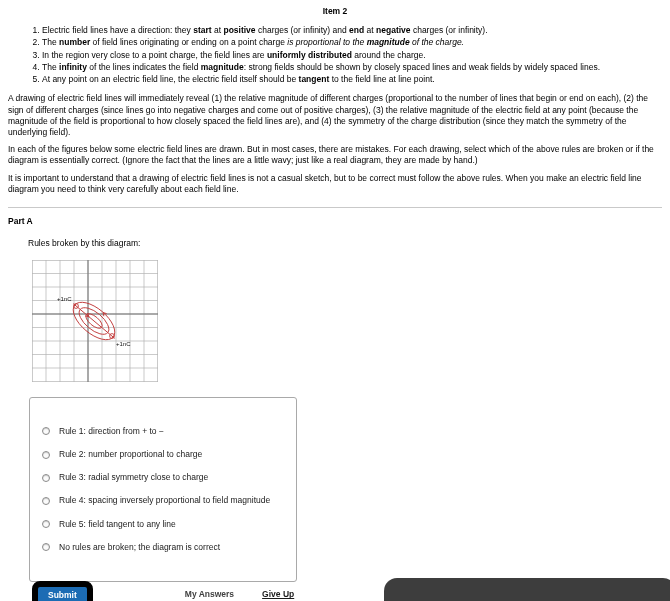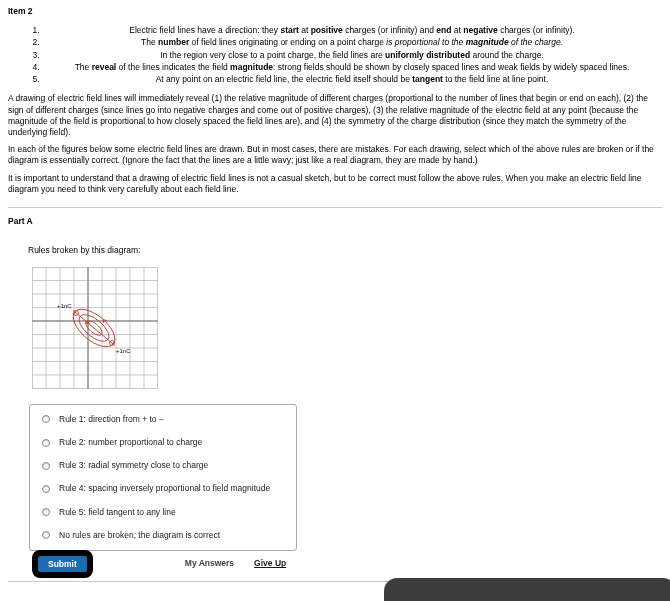--- a/index.html
+++ b/index.html
@@ -3,67 +3,67 @@
 <meta charset="utf-8">
 <style>
   html,body{margin:0;padding:0;background:#fff;}
   .page{
     position:relative;width:670px;height:601px;box-sizing:border-box;
     padding:4px 8px;background:#fff;overflow:hidden;
     font-family:"Liberation Sans", sans-serif;font-size:8.5px;line-height:1.32;color:#000;
   }
   .b{font-weight:bold;}
   .i{font-style:italic;}
-  .item-title{font-weight:bold;margin:2px 0 8px 0;}
+  .item-title{font-weight:bold;margin:2px 0 8px 0;text-align:center;}
   p{margin:6px 0;}
-  ol{margin:5px 0 8px 0;padding-left:34px;text-align:center;}
+  ol{margin:5px 0 8px 0;padding-left:34px;}
   ol li{margin:0 0 1px 0;}
   hr{border:none;border-top:1px solid #c9c9c9;margin:12px 0 8px 0;}
-  .part-title{font-weight:bold;margin:4px 0 18px 0;}
+  .part-title{font-weight:bold;margin:4px 0 11px 0;}
   .prompt{margin:0 0 10px 20px;}
   .diagram{margin-left:24px;}
   .options-box{
     margin:12px 0 0 21px;width:266px;border:1px solid #a9a9a9;border-radius:3px;
-    padding:3px 0;background:#fff;
+    padding:22px 0;background:#fff;
   }
   .opt{display:flex;align-items:center;padding:6px 12px;cursor:pointer;}
   .radio{
     width:6px;height:6px;border:1px solid #8b8b8b;border-radius:50%;
     background:#fbfbfb;margin-right:9px;flex:none;
     box-shadow:inset 0 1px 1px rgba(0,0,0,0.18);
   }
   .opt-label{color:#1a1a1a;}
   .actions{display:flex;align-items:center;margin:5px 0 0 24px;height:16px;}
   .submit{
     background:#1c6cb4;border:6px solid #000000;color:#fff;font-weight:bold;
     font-size:8.5px;padding:3px 10px;border-radius:8px;cursor:pointer;
     font-family:"Liberation Sans", sans-serif;
   }
   .my-answers{margin-left:48px;font-weight:bold;color:#3f3f3f;padding-left:44px;}
-  .give-up{margin-left:20px;font-weight:bold;color:#1a1a1a;text-decoration:underline;cursor:pointer;}
+  .give-up{margin-left:28px;font-weight:bold;color:#1a1a1a;text-decoration:underline;cursor:pointer;}
   .bottom-hr{margin:9px 0 0 0;}
   .blob{
     position:absolute;right:-6px;bottom:0;width:292px;height:23px;
     background:#3d3d3d;border-radius:13px 13px 0 0;z-index:5;
   }
   svg text{font-family:"Liberation Sans", sans-serif;}
 </style>
 </head>
 <body>
 
 <div class="page">
 
   <div class="item-title">Item 2</div>
 
 
   <ol>
     <li><span>Electric field lines have a direction: they </span><span class="b">start</span><span> at </span><span class="b">positive</span><span> charges (or infinity) and </span><span class="b">end</span><span> at </span><span class="b">negative</span><span> charges (or infinity).</span></li>
     <li><span>The </span><span class="b">number</span><span> of field lines originating or ending on a point charge </span><span class="i">is proportional to the </span><span class="b i">magnitude</span><span class="i"> of the charge.</span></li>
     <li><span>In the region very close to a point charge, the field lines are </span><span class="b">uniformly distributed</span><span> around the charge.</span></li>
-    <li><span>The </span><span class="b">reveal</span><span> of the lines indicates the field </span><span class="b">magnitude</span><span>: strong fields should be shown by closely spaced lines and weak fields by widely spaced lines.</span></li>
+    <li><span>The </span><span class="b">infinity</span><span> of the lines indicates the field </span><span class="b">magnitude</span><span>: strong fields should be shown by closely spaced lines and weak fields by widely spaced lines.</span></li>
     <li><span>At any point on an electric field line, the electric field itself should be </span><span class="b">tangent</span><span> to the field line at line point.</span></li>
   </ol>
 
   <p>A drawing of electric field lines will immediately reveal (1) the relative magnitude of different charges (proportional to the number of lines that begin or end on each), (2) the sign of different charges (since lines go into negative charges and come out of positive charges), (3) the relative magnitude of the electric field at any point (because the magnitude of the field is proportional to how closely spaced the field lines are), and (4) the symmetry of the charge distribution (since they match the symmetry of the underlying field).</p>
   <p>In each of the figures below some electric field lines are drawn. But in most cases, there are mistakes. For each drawing, select which of the above rules are broken or if the diagram is essentially correct. (Ignore the fact that the lines are a little wavy; just like a real diagram, they are made by hand.)</p>
   <p>It is important to understand that a drawing of electric field lines is not a casual sketch, but to be correct must follow the above rules. When you make an electric field line diagram you need to think very carefully about each field line.</p>
 
   <hr>
 
   <div class="part-title">Part A</div>

